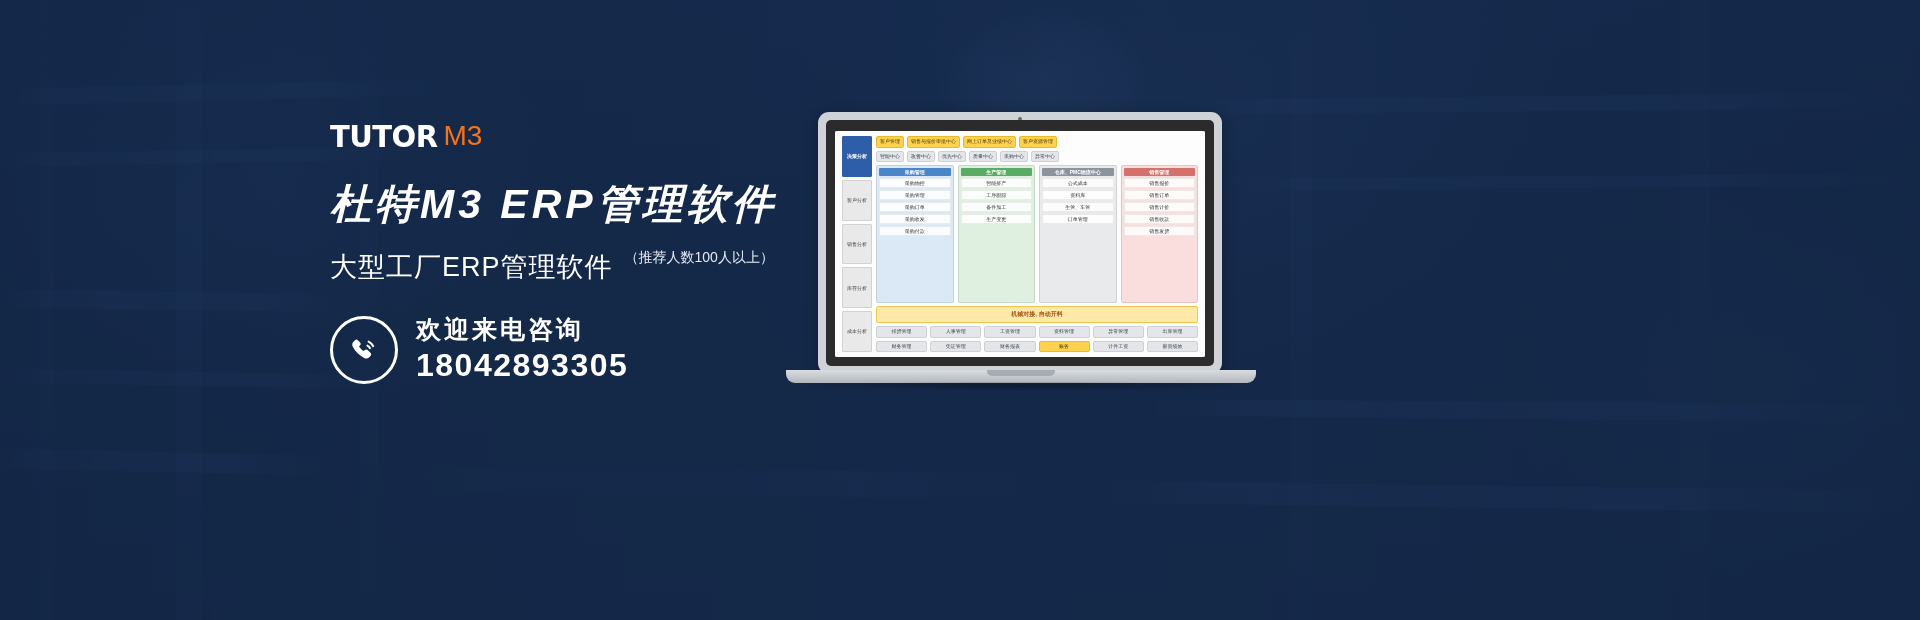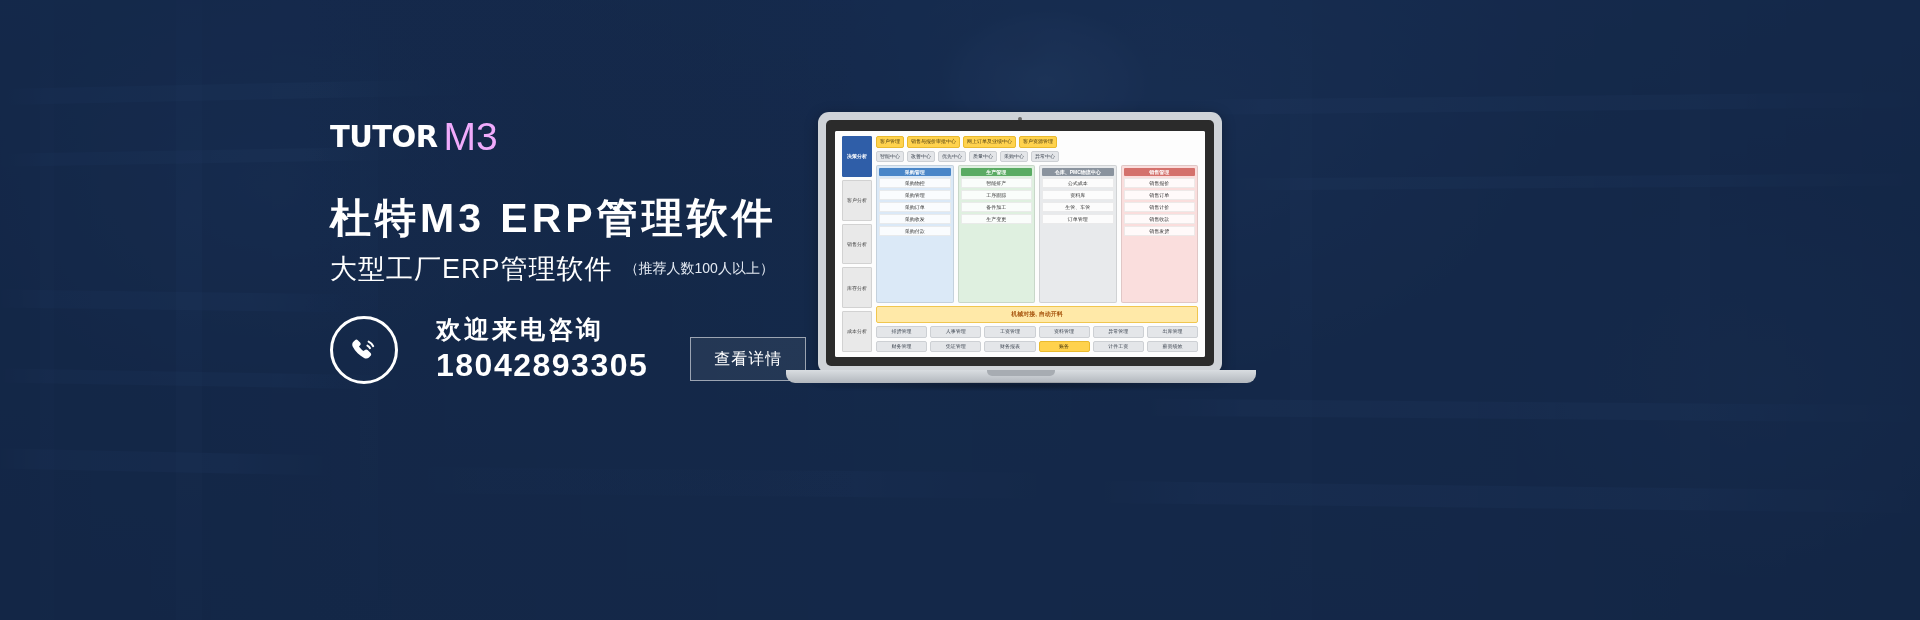--- a/index.html
+++ b/index.html
@@ -94,50 +94,50 @@
   .logo-row { display:flex; align-items:center; gap:12px; height:36px; }
   .logo-tutor {
     font-family:"DejaVu Sans",sans-serif;
     font-size:31px; font-weight:bold; letter-spacing:-0.5px;
     color:#ffffff; line-height:1;
     font-stretch:condensed;
     transform:scaleX(1.04); transform-origin:left center;
   }
   .logo-m3 {
     font-family:"Liberation Sans",sans-serif;
-    font-size:39px; font-weight:400; color:#f0abfc; line-height:1;
+    font-size:28px; font-weight:400; color:#f97316; line-height:1;
     letter-spacing:0px; margin-left:-2px;
   }
   .tagline {
     font-size:19px; font-weight:bold; color:#ffffff;
     letter-spacing:2px; margin-left:10px; white-space:nowrap;
   }
 
   .headline {
-    margin-top:40px;
+    margin-top:26px;
     font-size:41px; font-weight:bold; color:#ffffff;
-    letter-spacing:4px; line-height:1.2; white-space:nowrap;
+    letter-spacing:4px; line-height:1.2; white-space:nowrap;font-style:italic;
   }
 
   .subline {
-    margin-top:8px;
-    display:flex; align-items:center; white-space:nowrap;
+    margin-top:20px;
+    display:flex; align-items:flex-start; white-space:nowrap;
   }
   .subline-main {
     font-size:27px; font-weight:400; color:#ffffff;
     letter-spacing:1px;
   }
   .subline-note {
     font-size:14px; color:#e3e9f2; margin-left:12px; letter-spacing:0px;
   }
 
   
   .contact-row {
     position:absolute; left:330px; top:314px;
-    display:flex; align-items:center;gap:20px;
+    display:flex; align-items:center;
   }
   .phone-badge {
     width:68px; height:68px; border-radius:50%;
     border:3px solid #ffffff;
     display:flex; align-items:center; justify-content:center;
     flex:0 0 auto;
   }
   .phone-badge svg { display:block; }
 
   .contact-text { margin-left:18px; }
@@ -305,21 +305,20 @@
         <path d="M22.6 9.6a10 10 0 0 1 4.6 4.6" stroke="#ffffff" stroke-width="2" fill="none" stroke-linecap="round"></path>
         <path d="M21.4 13.6a5.6 5.6 0 0 1 2.6 2.6" stroke="#ffffff" stroke-width="2" fill="none" stroke-linecap="round"></path>
       </svg>
     </div>
 
     <div class="contact-text">
       <div class="contact-label">欢迎来电咨询</div>
       <div class="contact-number">18042893305</div>
     </div>
 
-    <div class="cta-button">查看详情</div>
   </div>
 
   <div class="laptop">
     <div class="laptop-lid">
       <div class="laptop-cam"></div>
       <div class="laptop-bezel">
         <div class="laptop-screen">
 
           <div class="erp">
             <div class="erp-grid">

